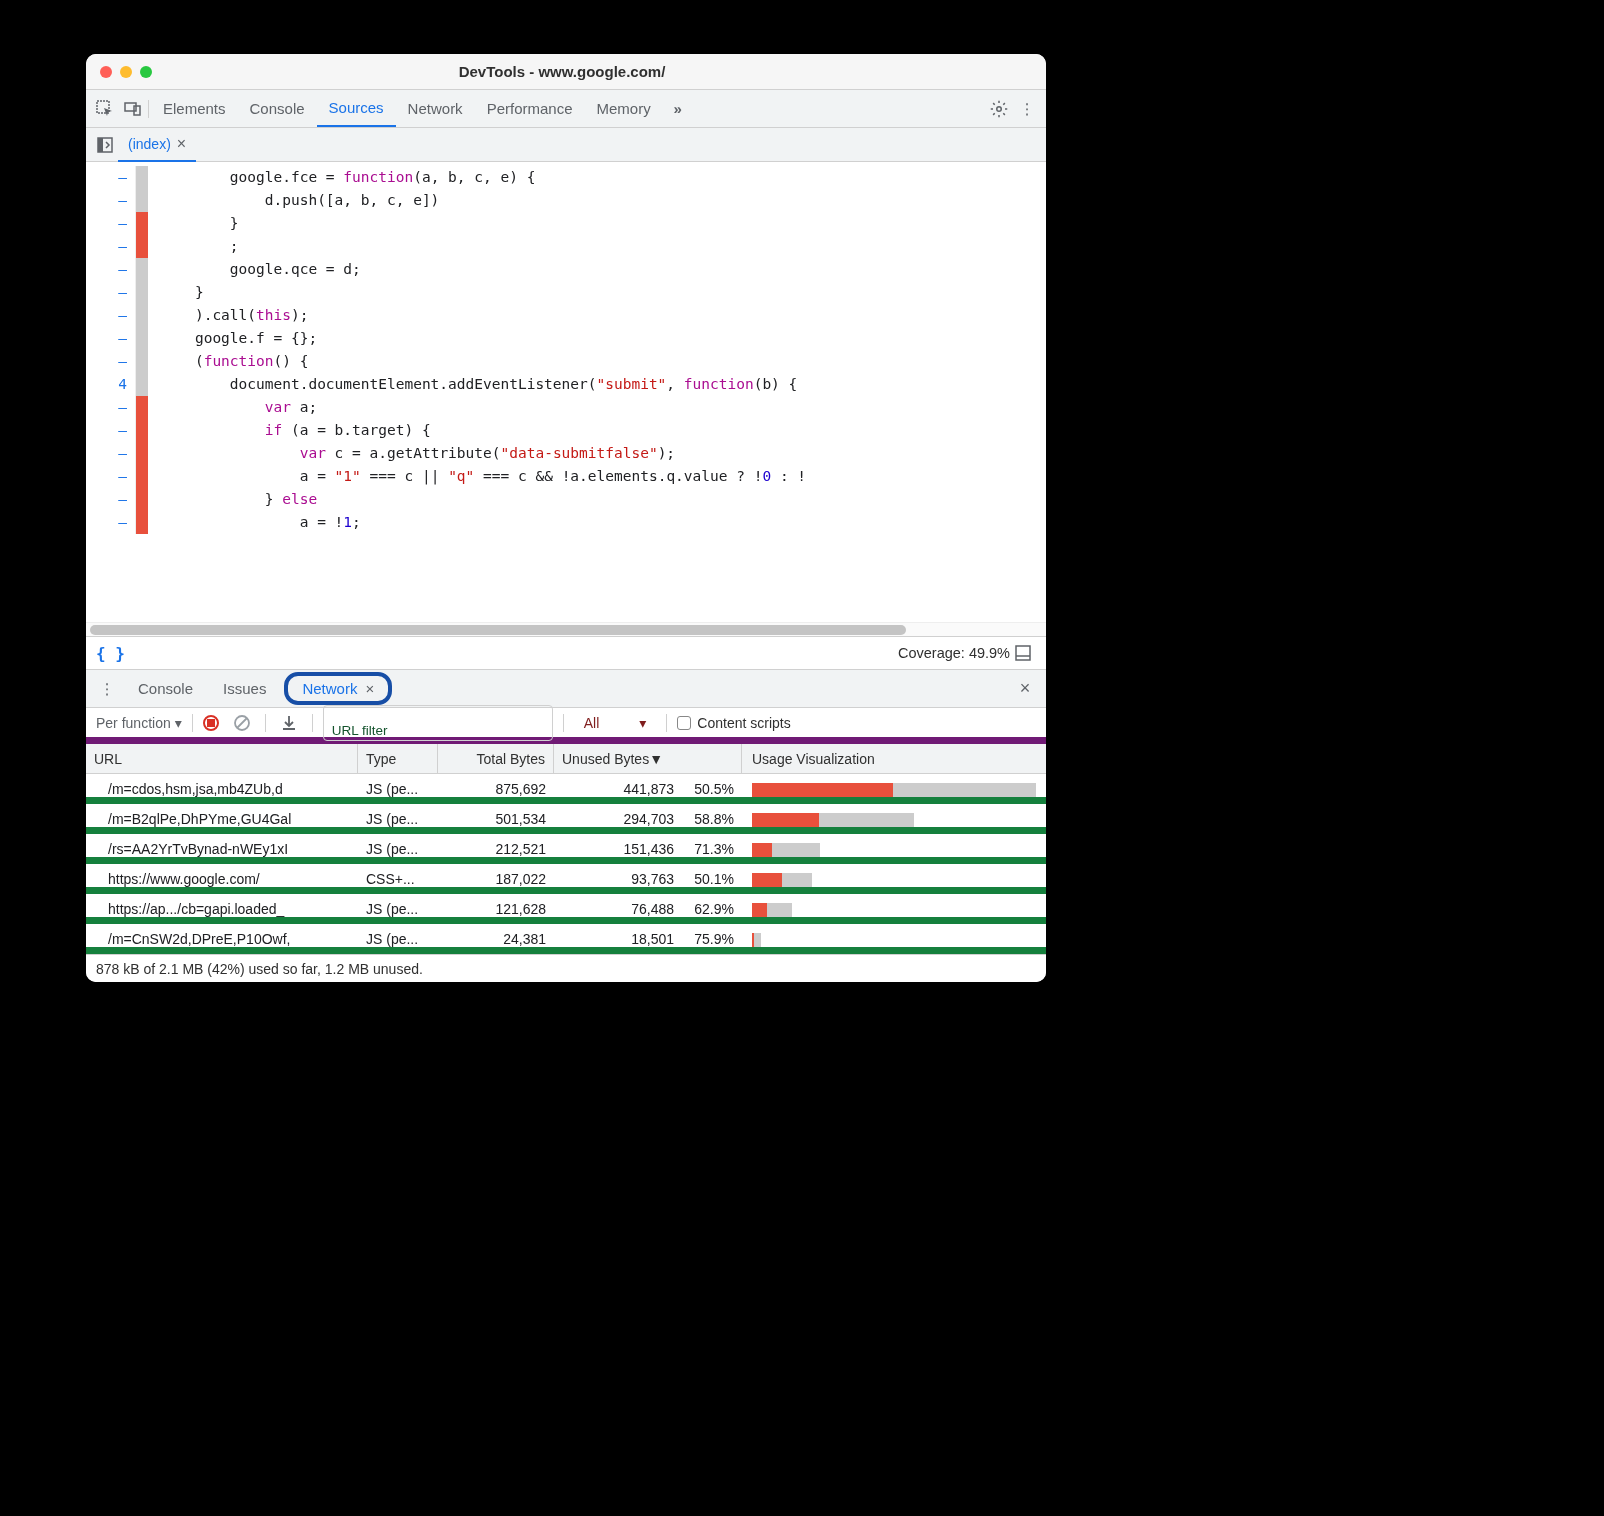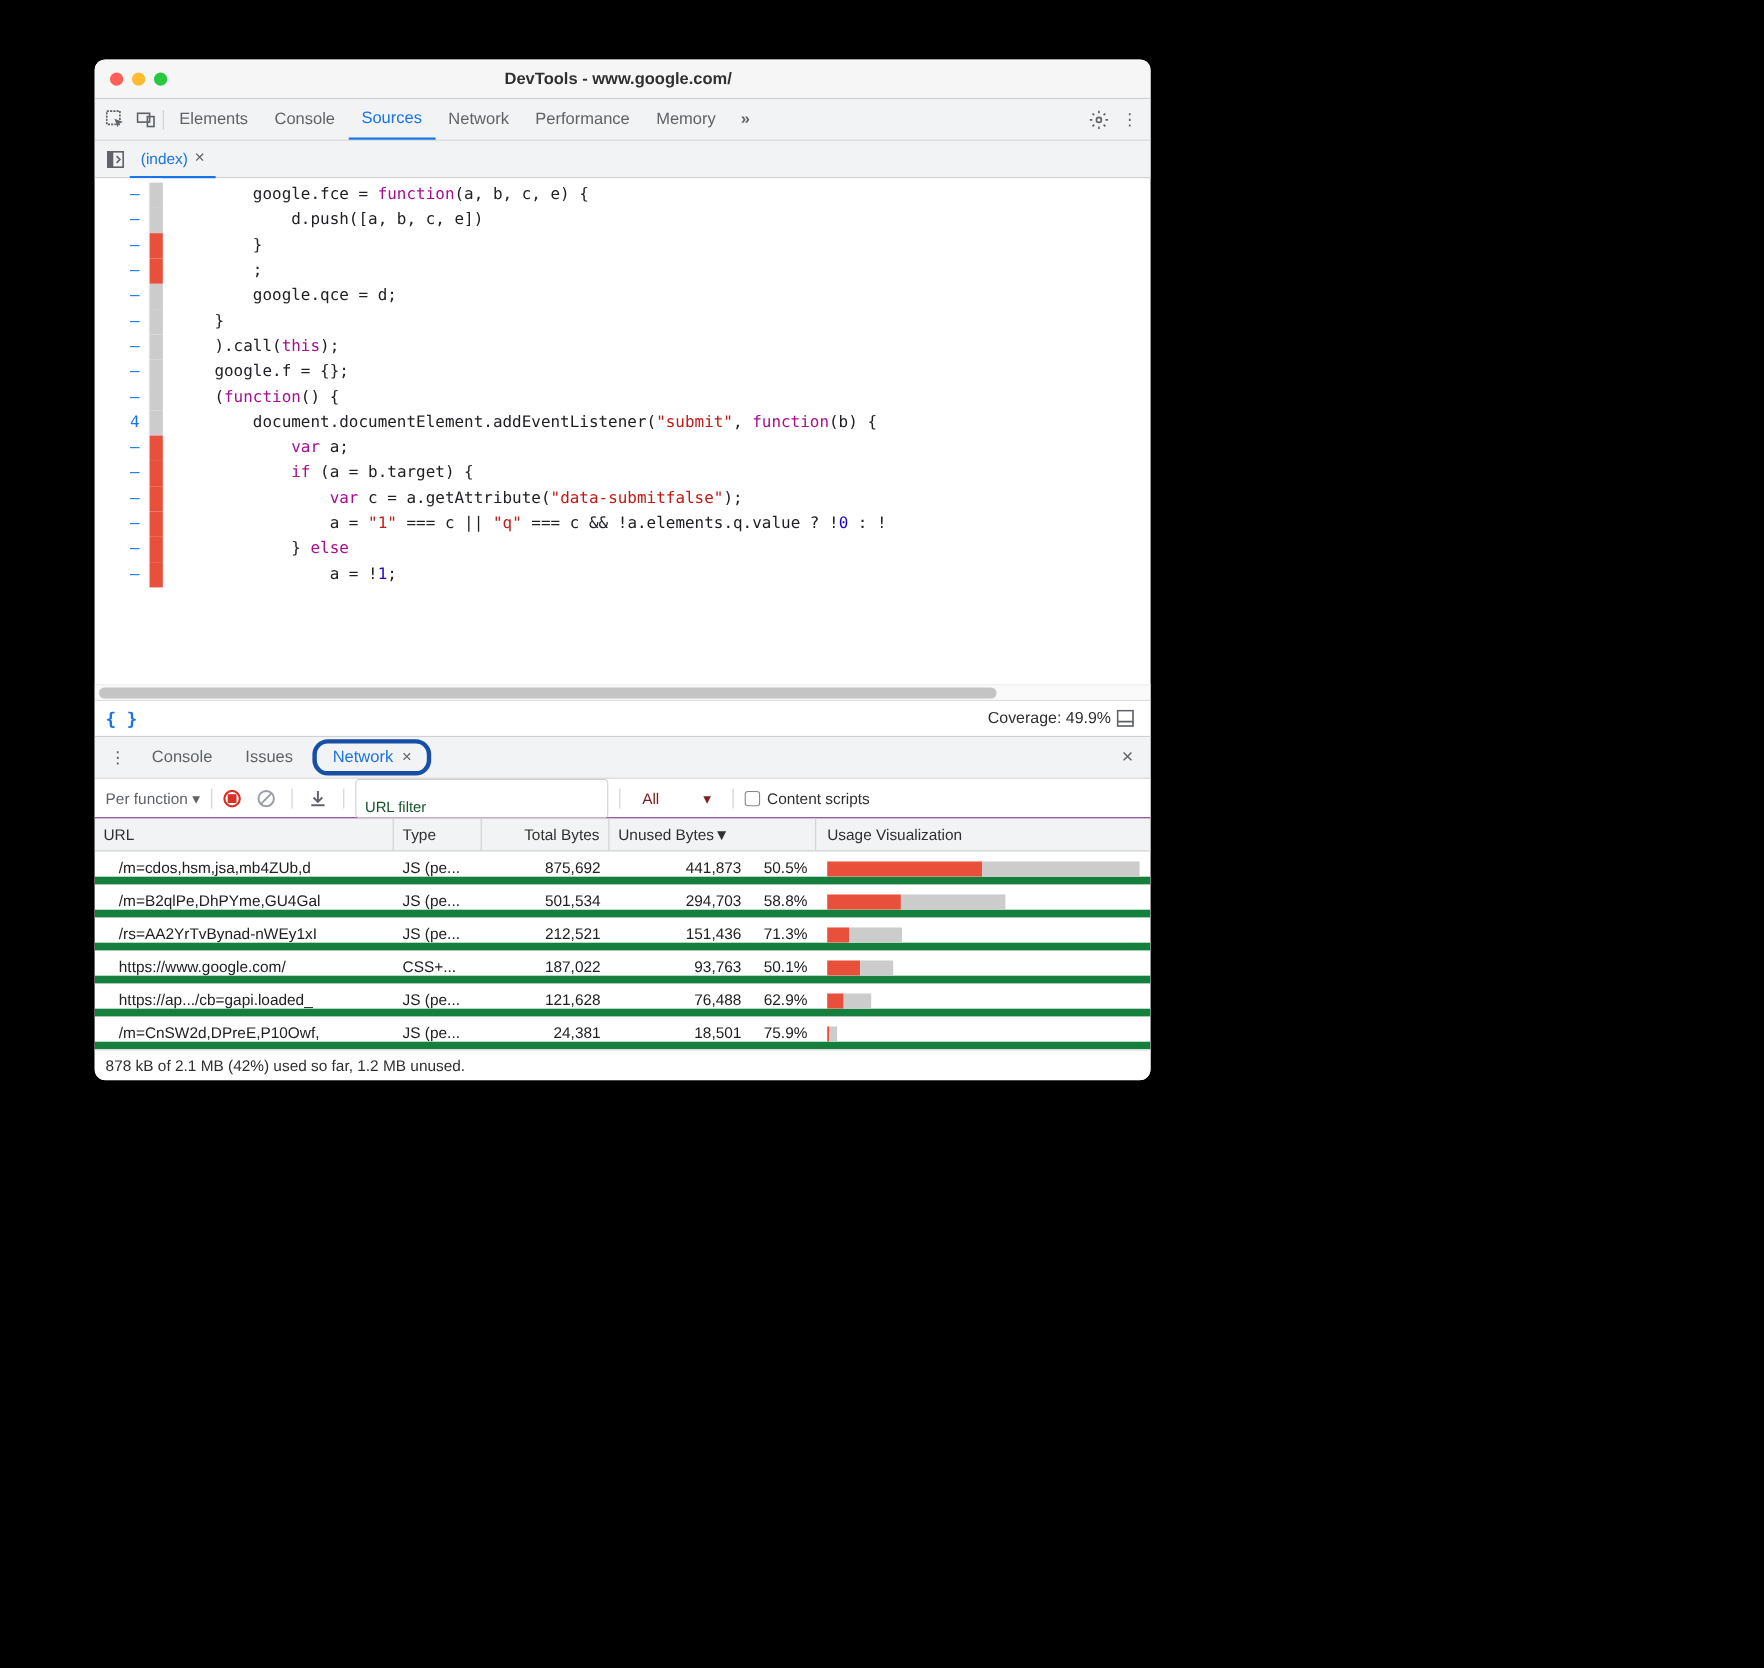--- a/index.html
+++ b/index.html
@@ -27,21 +27,21 @@
 .codearea{padding:4px 0 0 12px;white-space:pre;color:#202124;flex:1}
 .kw{color:#aa0d91}.str{color:#c41a16}.num{color:#1c00cf}
 .hscroll{height:14px;background:#fafafa;position:relative;border-top:1px solid #eee}
 .hscroll .thumb{position:absolute;left:4px;top:2px;height:10px;width:85%;background:#c4c4c4;border-radius:5px}
 .midbar{height:34px;display:flex;align-items:center;padding:0 10px;border-top:1px solid #d0d0d0;border-bottom:1px solid #d0d0d0;justify-content:space-between;background:#fff}
 .braces{color:#1a73e8;font-weight:700;font-family:monospace;font-size:16px}
 .covtext{color:#303030;font-size:14.5px}
 .drawer-tabs{height:38px;display:flex;align-items:center;padding:0 8px;gap:6px;background:#f1f3f4;border-bottom:1px solid #d0d0d0}
 .dtab{padding:4px 12px;color:#5f6368;font-size:15px;cursor:pointer}
 .covpill{padding:4px 14px;border:4px solid #174ea6;border-radius:14px;color:#1a73e8;display:flex;align-items:center;gap:8px;font-size:15px}
-.toolbar{height:36px;display:flex;align-items:center;gap:10px;padding:0 10px;background:#fff;border-bottom:1px solid #701a75}
+.toolbar{height:36px;display:flex;align-items:center;gap:10px;padding:0 10px;background:#fff;border-bottom:7px solid #701a75}
 .perfn{color:#5f6368;font-size:14px;display:flex;align-items:center;gap:4px}
 .record{width:16px;height:16px;border:2px solid #d93025;border-radius:50%;display:flex;align-items:center;justify-content:center}
 .record::after{content:"";width:8px;height:8px;background:#d93025}
 .urlfilter{width:230px;height:24px;border:1px solid #d0d0d0;border-radius:4px;padding:17px 8px;font-size:13.5px;color:#14532d}
 .typesel{color:#7f1d1d;font-size:14px;padding:0 10px;display:flex;align-items:center;gap:40px}
 .contscript{display:flex;align-items:center;gap:6px;color:#303030;font-size:14px}
 .contscript .cb{width:14px;height:14px;border:1.5px solid #888;border-radius:3px}
 .table{flex-shrink:0;overflow:hidden}
 .thead{display:flex;height:30px;background:#f1f3f4;border-bottom:1px solid #d0d0d0;font-size:14px;color:#303030}
 .th{padding:0 8px;display:flex;align-items:center;border-right:1px solid #d0d0d0}

